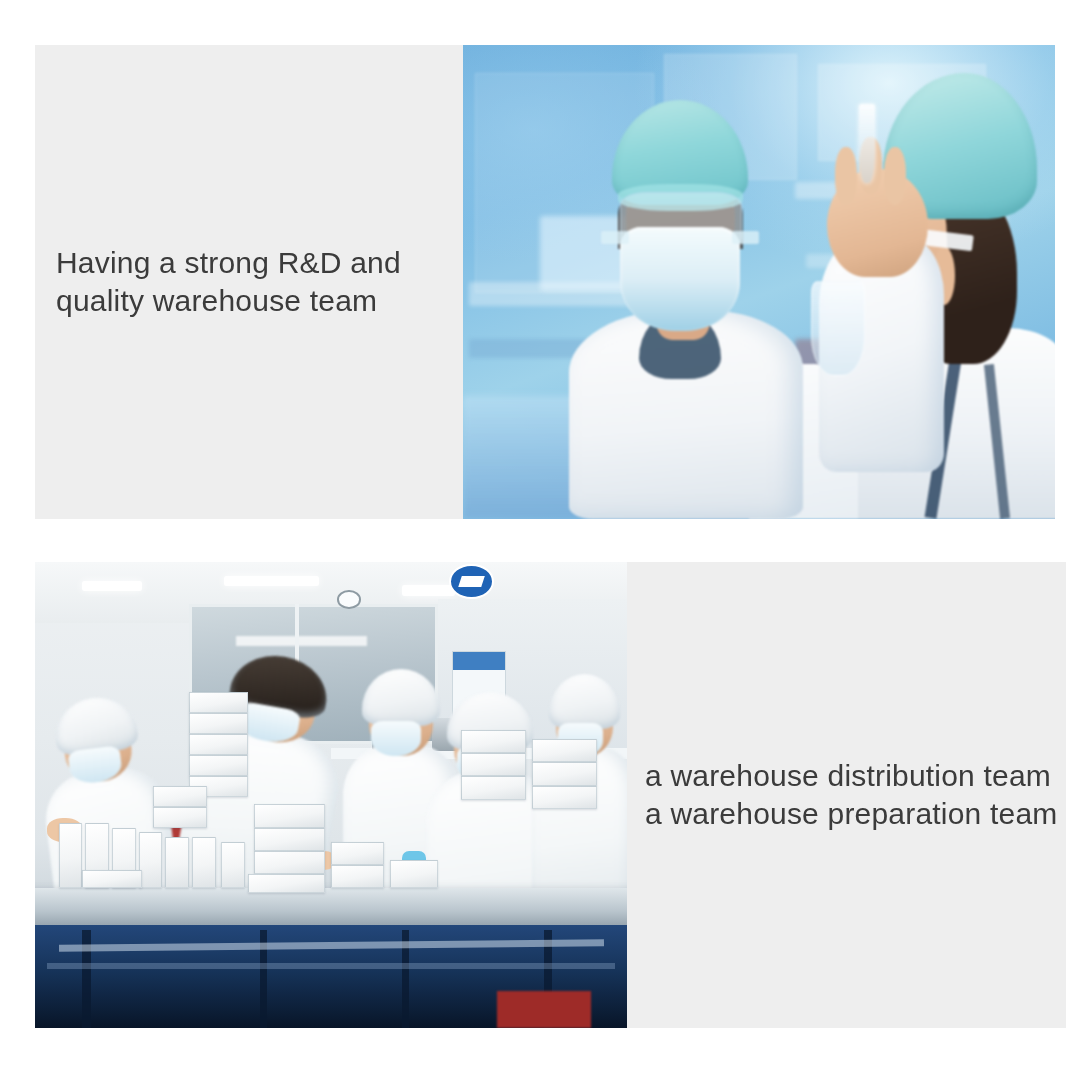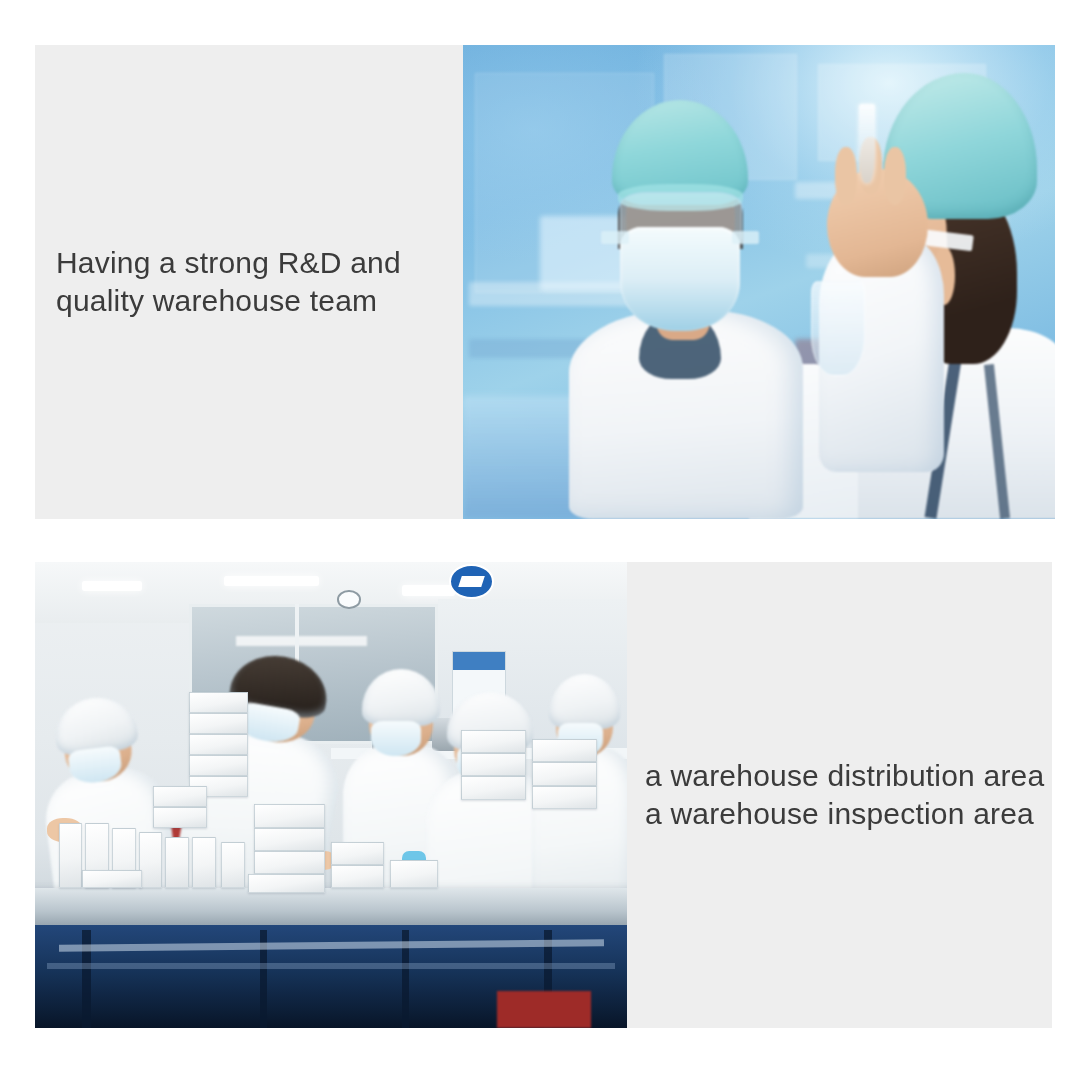--- a/index.html
+++ b/index.html
@@ -573,18 +573,18 @@
       <div class="wh-beam b1"></div>
       <div class="wh-beam b2"></div>
       <div class="wh-beam b3"></div>
       <div class="wh-beam b4"></div>
       <div class="wh-beam bx"></div>
       <div class="wh-rail"></div>
       <div class="red-floor"></div>
     </div>
 
     <div class="caption-panel">
-      <div class="caption-line">a warehouse distribution area</div>
-      <div class="caption-line">a warehouse inspection area</div>
+      <div class="caption-line">a warehouse distribution team</div>
+      <div class="caption-line">a warehouse preparation team</div>
     </div>
   </div>
 
 </div>
 
 </body></html>

